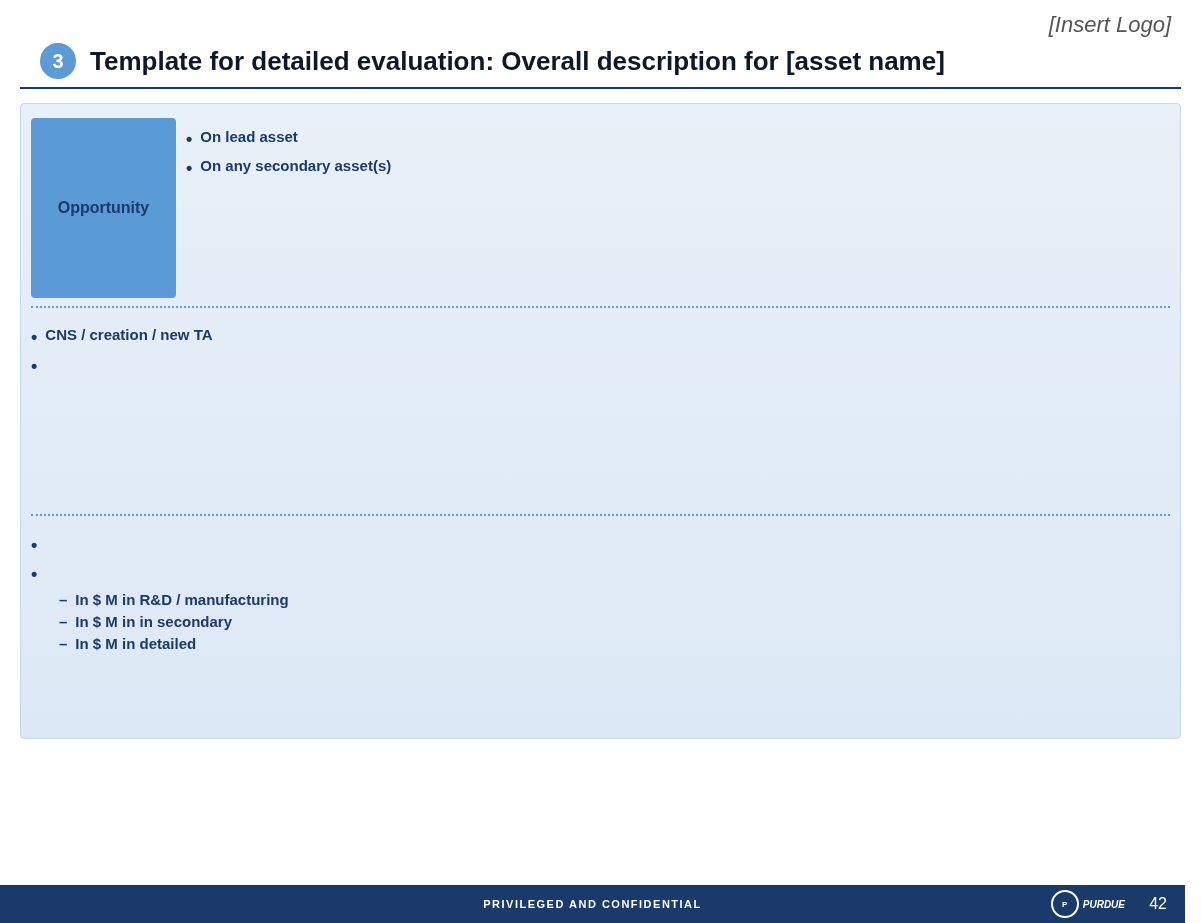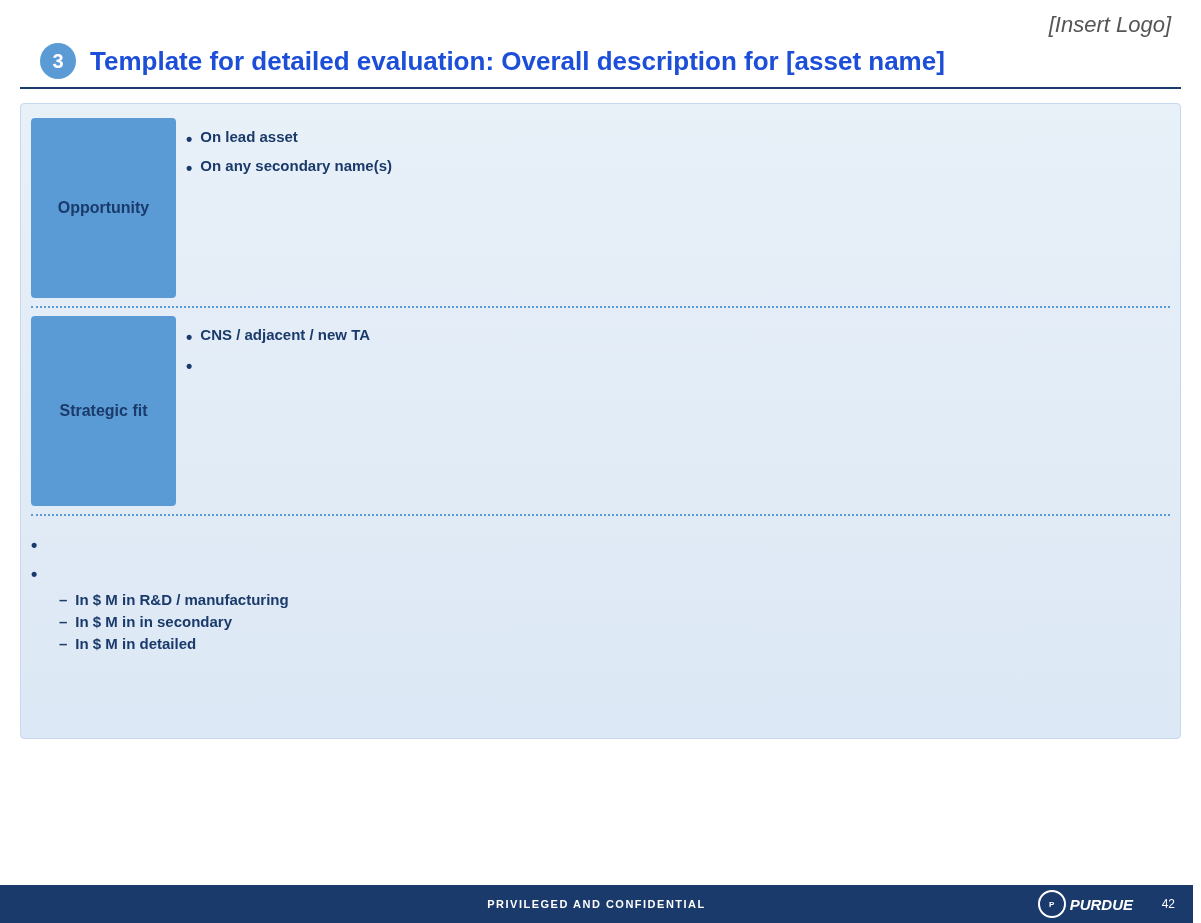--- a/index.html
+++ b/index.html
@@ -46,21 +46,21 @@
       font-weight: bold;
       display: flex;
       align-items: center;
       justify-content: center;
       margin-right: 14px;
       flex-shrink: 0;
     }
 
     .title-text {
       font-size: 26px;
-      color: #1d4ed8;
+      color: #0f172a;
       font-weight: bold;
     }
 
     
     .main-content {
       margin: 14px 20px 10px 20px;
       background: linear-gradient(to bottom, #e8f0f8, #dce8f5);
       border-radius: 4px;
       padding: 14px 10px 14px 10px;
       border: 1px solid #c5d8ee;
@@ -141,21 +141,21 @@
       margin-right: 8px;
       font-size: 15px;
       flex-shrink: 0;
     }
 
     
     .footer {
       position: absolute;
       bottom: 0;
       left: 0;
-      right: 8px;
+      right: 16px;
       height: 38px;
       background: #1a3a6b;
       display: flex;
       align-items: center;
       justify-content: center;
     }
 
     .footer-text {
       color: #ffffff;
       font-size: 11px;
@@ -167,30 +167,30 @@
 
     .footer-logo {
       position: absolute;
       right: 60px;
       display: flex;
       align-items: center;
     }
 
     .footer-logo-text {
       color: #ffffff;
-      font-size: 15px;
+      font-size: 10px;
       font-style: italic;
       font-weight: bold;
     }
 
     .footer-page {
       position: absolute;
       right: 18px;
       color: #ffffff;
-      font-size: 12px;
+      font-size: 16px;
     }
 
     .logo-circle {
       width: 28px;
       height: 28px;
       border-radius: 50%;
       border: 2px solid #fff;
       display: flex;
       align-items: center;
       justify-content: center;
@@ -230,35 +230,32 @@
     <div class="label-cell">
       <span class="label-text">Opportunity</span>
     </div>
     <div class="content-cell">
       <div class="bullet-item">
         <span class="bullet-dot">•</span>
         <span>On lead asset</span>
       </div>
       <div class="bullet-item">
         <span class="bullet-dot">•</span>
-        <span>On any secondary name(s)</span>
+        <span>On any secondary asset(s)</span>
       </div>
     </div>
   </div>
 
   <hr class="divider-dotted">
 
   <div class="section-row strategic-row">
-    <div class="label-cell">
-      <span class="label-text">Strategic fit</span>
-    </div>
     <div class="content-cell">
       <div class="bullet-item">
         <span class="bullet-dot">•</span>
-        <span>CNS / adjacent / new TA</span>
+        <span>CNS / creation / new TA</span>
       </div>
       <div class="bullet-item">
         <span class="bullet-dot">•</span>
       </div>
     </div>
   </div>
 
   <hr class="divider-dotted">
 
   <div class="section-row value-row">

